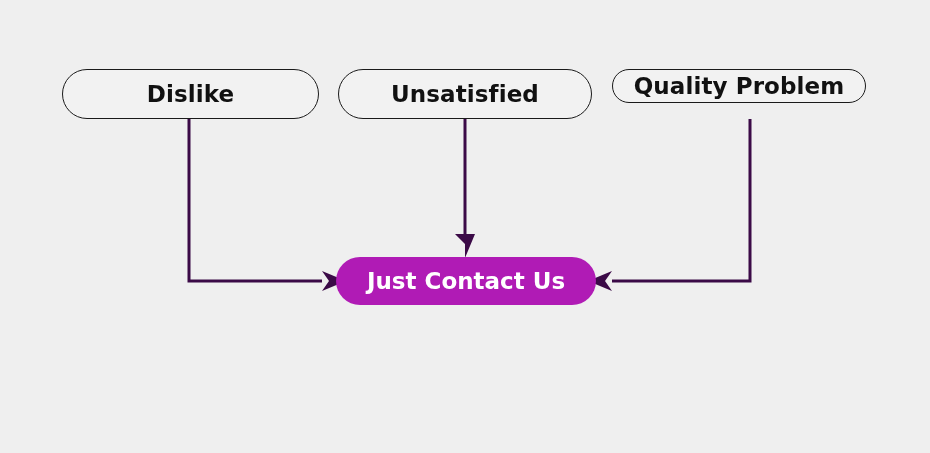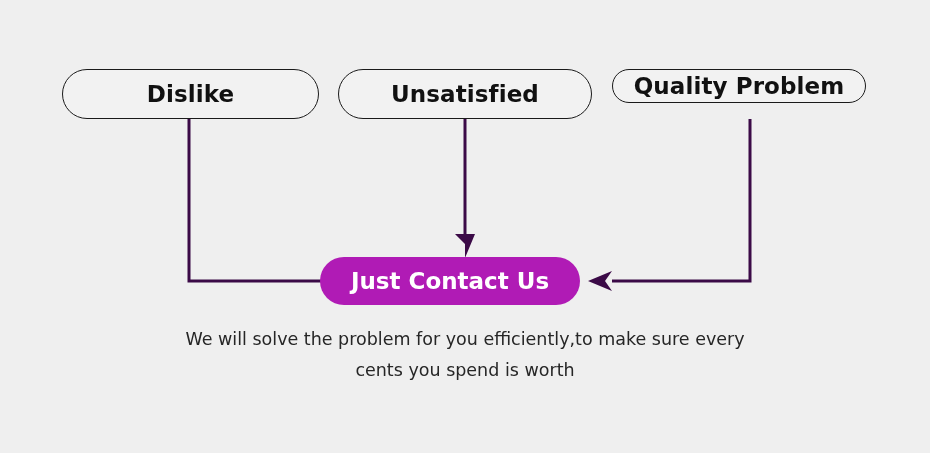--- a/index.html
+++ b/index.html
@@ -41,21 +41,21 @@
     font-size: 23px;
     letter-spacing: 0.1px;
     white-space: nowrap;
   }
   #box-dislike   { left: 62px;  top: 69px;  width: 257px; height: 50px; }
   #box-unsatisfied { left: 338px; top: 69px; width: 254px; height: 50px; }
   #box-quality   { left: 612px; top: 69px; width: 254px; height: 34px; }
 
   #cta-button {
     position: absolute;
-    left: 320px;
+    left: 336px;
     top: 257px;
     width: 260px;
     height: 48px;
     box-sizing: border-box;
     background: #b01bb5;
     border: none;
     border-radius: 24px;
     display: flex;
     align-items: center;
     justify-content: center;
@@ -111,18 +111,14 @@
   </div>
 
   <div class="reason-box" id="box-quality">
     <span>Quality Problem</span>
   </div>
 
   <button id="cta-button">
     <span>Just Contact Us</span>
   </button>
 
-  <div id="caption">
-    <div>We will solve the problem for you efficiently,to make sure every</div>
-    <div>cents you spend is worth</div>
-  </div>
 
 </div>
 
 </body></html>

